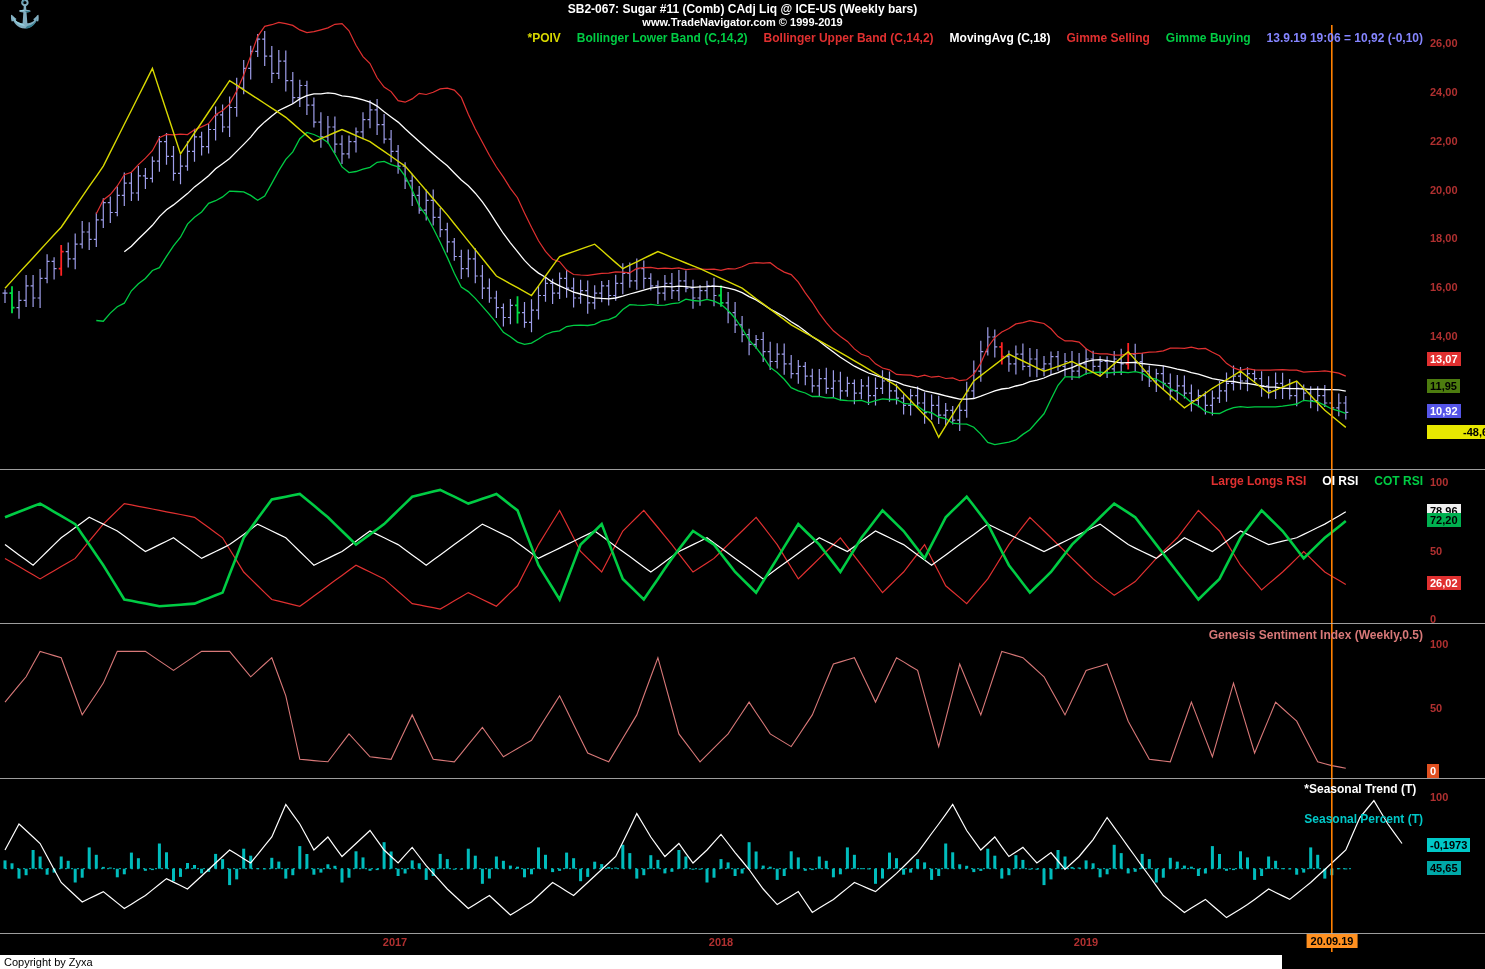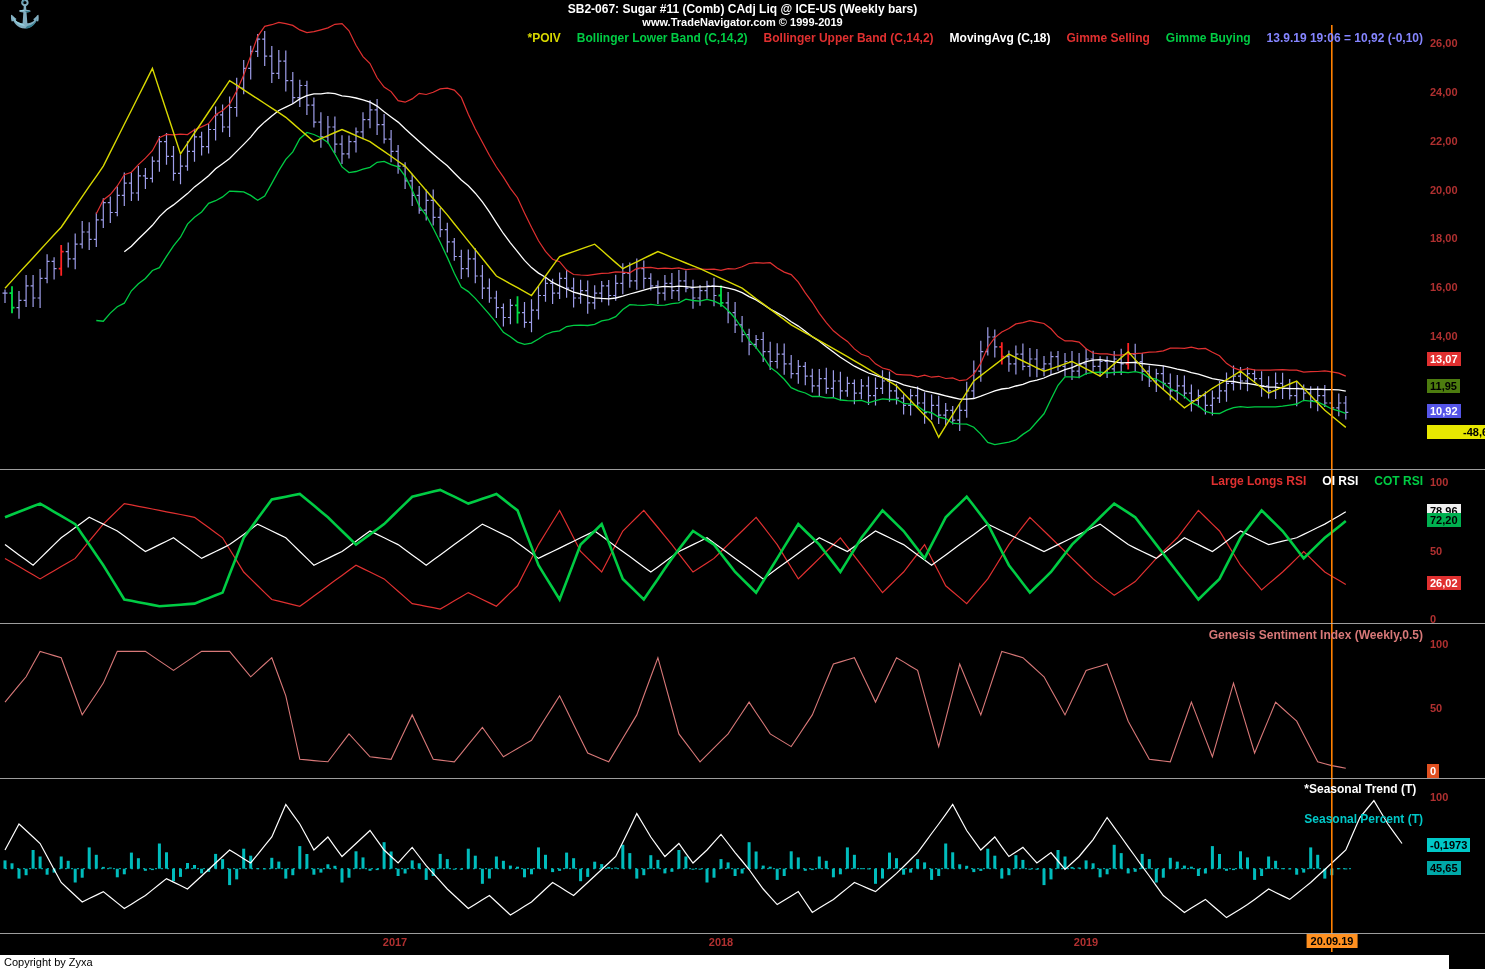--- a/index.html
+++ b/index.html
@@ -20,21 +20,21 @@
   .c-white{color:#fff}.c-blue{color:#8585ff}.c-salmon{color:#d87878}.c-cyan{color:#00c8c8}
   svg.layer{position:absolute;left:0;top:0;}
   .tick{position:absolute;left:1430px;font-size:11px;font-weight:bold;color:#b03030;white-space:nowrap;}
   .badge{position:absolute;left:1427px;font-size:11px;font-weight:bold;
          padding:1px 3px;white-space:nowrap;border-radius:0;}
   .xlab{position:absolute;top:936px;font-size:11px;font-weight:bold;color:#b03030;
         transform:translateX(-50%);white-space:nowrap;}
   .cursor-date{position:absolute;top:934px;font-size:11px;font-weight:bold;color:#000;
         background:#ff9020;padding:1px 4px;transform:translateX(-50%);white-space:nowrap;}
   .sep{position:absolute;left:0;width:1485px;height:1px;background:#b8b8b8;opacity:.85;}
-  .bottombar{position:absolute;left:0;top:955px;width:1449px;height:14px;background:#fff;
+  .bottombar{position:absolute;left:0;top:955px;width:1282px;height:14px;background:#fff;
         color:#000;font-size:11px;line-height:14px;padding-left:4px;box-sizing:border-box;}
 </style>
 </head>
 <body>
 
 <div class="root">
 
   <svg id="chart-svg" class="layer" width="1485" height="969" viewBox="0 0 1485 969">
       <path d="M5.0 289.4L5.0 302.9M2.5 293.1L5.0 293.1M5.0 293.1L7.5 293.1M19.0 291.1L19.0 318.7M16.5 307.7L19.0 307.7M19.0 300.4L21.5 300.4M26.1 275.0L26.1 307.0M23.6 300.4L26.1 300.4M26.1 285.8L28.6 285.8M33.1 274.9L33.1 307.0M30.6 285.8L33.1 285.8M33.1 298.0L35.6 298.0M40.1 268.9L40.1 308.1M37.6 298.0L40.1 298.0M40.1 278.4L42.6 278.4M47.1 254.2L47.1 283.3M44.6 278.4L47.1 278.4M47.1 261.3L49.6 261.3M54.1 257.3L54.1 279.6M51.6 261.3L54.1 261.3M54.1 268.7L56.6 268.7M68.2 242.5L68.2 267.6M65.7 251.6L68.2 251.6M68.2 258.9L70.7 258.9M75.2 233.6L75.2 269.2M72.7 258.9L75.2 258.9M75.2 244.2L77.7 244.2M82.2 221.1L82.2 248.6M79.7 244.2L82.2 244.2M82.2 232.0L84.7 232.0M89.2 222.3L89.2 250.1M86.7 232.0L89.2 232.0M89.2 239.4L91.7 239.4M96.3 212.4L96.3 247.0M93.8 239.4L96.3 239.4M96.3 219.8L98.8 219.8M103.3 198.3L103.3 228.1M100.8 219.8L103.3 219.8M103.3 202.7L105.8 202.7M110.3 196.6L110.3 223.1M107.8 202.7L110.3 202.7M110.3 212.5L112.8 212.5M117.3 186.6L117.3 216.3M114.8 212.5L117.3 212.5M117.3 195.4L119.8 195.4M124.3 172.6L124.3 206.0M121.8 195.4L124.3 195.4M124.3 183.2L126.8 183.2M131.4 172.2L131.4 201.0M128.9 183.2L131.4 183.2M131.4 193.0L133.9 193.0M138.4 165.9L138.4 200.8M135.9 193.0L138.4 193.0M138.4 175.9L140.9 175.9M145.4 168.1L145.4 189.0M142.9 175.9L145.4 175.9M145.4 178.3L147.9 178.3M152.4 156.4L152.4 182.4M149.9 178.3L152.4 178.3M152.4 161.2L154.9 161.2M159.4 135.9L159.4 171.7M156.9 161.2L159.4 161.2M159.4 141.7L161.9 141.7M166.5 133.1L166.5 164.8M164.0 141.7L166.5 141.7M166.5 156.3L169.0 156.3M173.5 145.9L173.5 180.8M171.0 156.3L173.5 156.3M173.5 173.4L176.0 173.4M180.5 155.1L180.5 184.3M178.0 173.4L180.5 173.4M180.5 166.1L183.0 166.1M187.5 141.3L187.5 170.7M185.0 166.1L187.5 166.1M187.5 151.4L190.0 151.4M194.5 128.7L194.5 161.7M192.0 151.4L194.5 151.4M194.5 136.8L197.0 136.8M201.6 131.7L201.6 155.4M199.1 136.8L201.6 136.8M201.6 146.6L204.1 146.6M208.6 124.1L208.6 153.4M206.1 146.6L208.6 146.6M208.6 129.5L211.1 129.5M215.6 106.5L215.6 140.4M213.1 129.5L215.6 129.5M215.6 114.8L218.1 114.8M222.6 104.6L222.6 132.2M220.1 114.8L222.6 114.8M222.6 127.0L225.1 127.0M229.6 96.5L229.6 137.0M227.1 127.0L229.6 127.0M229.6 107.5L232.1 107.5M236.7 77.7L236.7 116.7M234.2 107.5L236.7 107.5M236.7 88.0L239.2 88.0M243.7 60.1L243.7 94.3M241.2 88.0L243.7 88.0M243.7 68.4L246.2 68.4M250.7 45.8L250.7 79.4M248.2 68.4L250.7 68.4M250.7 51.3L253.2 51.3M257.7 34.1L257.7 57.0M255.2 51.3L257.7 51.3M257.7 39.1L260.2 39.1M264.7 31.1L264.7 65.9M262.2 39.1L264.7 39.1M264.7 56.2L267.2 56.2M271.8 46.1L271.8 82.9M269.3 56.2L271.8 56.2M271.8 73.3L274.3 73.3M278.8 50.1L278.8 79.1M276.3 73.3L278.8 73.3M278.8 61.1L281.3 61.1M285.8 50.6L285.8 91.6M283.3 61.1L285.8 61.1M285.8 80.6L288.3 80.6M292.8 72.0L292.8 104.0M290.3 80.6L292.8 80.6M292.8 97.7L295.3 97.7M299.8 79.7L299.8 107.0M297.3 97.7L299.8 97.7M299.8 85.5L302.3 85.5M306.9 80.8L306.9 115.0M304.4 85.5L306.9 85.5M306.9 105.1L309.4 105.1M313.9 97.4L313.9 127.4M311.4 105.1L313.9 105.1M313.9 122.1L316.4 122.1M320.9 112.2L320.9 147.7M318.4 122.1L320.9 122.1M320.9 136.8L323.4 136.8M327.9 116.1L327.9 143.5M325.4 136.8L327.9 136.8M327.9 127.0L330.4 127.0M334.9 116.4L334.9 153.1M332.4 127.0L334.9 127.0M334.9 144.1L337.4 144.1M342.0 135.2L342.0 164.1M339.5 144.1L342.0 144.1M342.0 153.9L344.5 153.9M349.0 135.5L349.0 158.6M346.5 153.9L349.0 153.9M349.0 141.7L351.5 141.7M356.0 127.6L356.0 152.5M353.5 141.7L356.0 141.7M356.0 131.9L358.5 131.9M363.0 112.3L363.0 139.2M360.5 131.9L363.0 131.9M363.0 119.7L365.5 119.7M370.0 100.2L370.0 128.3M367.5 119.7L370.0 119.7M370.0 109.9L372.5 109.9M377.1 99.0L377.1 135.0M374.6 109.9L377.1 109.9M377.1 124.6L379.6 124.6M384.1 113.9L384.1 143.4M381.6 124.6L384.1 124.6M384.1 139.2L386.6 139.2M391.1 130.1L391.1 162.2M388.6 139.2L391.1 139.2M391.1 151.4L393.6 151.4M398.1 144.9L398.1 173.8M395.6 151.4L398.1 151.4M398.1 166.1L400.6 166.1M405.1 162.2L405.1 188.9M402.6 166.1L405.1 166.1M405.1 180.8L407.6 180.8M412.2 173.7L412.2 206.0M409.7 180.8L412.2 180.8M412.2 195.4L414.7 195.4M419.2 185.9L419.2 213.7M416.7 195.4L419.2 195.4M419.2 210.1L421.7 210.1M426.2 189.5L426.2 220.6M423.7 210.1L426.2 210.1M426.2 200.3L428.7 200.3M433.2 189.5L433.2 225.5M430.7 200.3L433.2 200.3M433.2 217.4L435.7 217.4M440.2 208.0L440.2 237.3M437.7 217.4L440.2 217.4M440.2 229.6L442.7 229.6M447.3 222.7L447.3 252.6M444.8 229.6L447.3 229.6M447.3 241.8L449.8 241.8M454.3 238.0L454.3 260.7M451.8 241.8L454.3 241.8M454.3 256.5L456.8 256.5M461.3 249.7L461.3 279.1M458.8 256.5L461.3 256.5M461.3 268.7L463.8 268.7M468.3 249.6L468.3 277.2M465.8 268.7L468.3 268.7M468.3 258.9L470.8 258.9M475.3 248.2L475.3 283.2M472.8 258.9L475.3 258.9M475.3 276.0L477.8 276.0M482.4 265.1L482.4 299.1M479.9 276.0L482.4 276.0M482.4 288.2L484.9 288.2M489.4 278.6L489.4 302.7M486.9 288.2L489.4 288.2M489.4 298.0L491.9 298.0M496.4 290.8L496.4 317.9M493.9 298.0L496.4 298.0M496.4 307.7L498.9 307.7M503.4 303.6L503.4 326.5M500.9 307.7L503.4 307.7M503.4 317.5L505.9 317.5M510.4 298.9L510.4 324.2M507.9 317.5L510.4 317.5M510.4 305.3L512.9 305.3M524.5 302.0L524.5 327.7M522.0 312.6L524.5 312.6M524.5 322.4L527.0 322.4M531.5 299.3L531.5 332.3M529.0 322.4L531.5 322.4M531.5 310.2L534.0 310.2M538.5 285.7L538.5 319.5M536.0 310.2L538.5 310.2M538.5 295.5L541.0 295.5M545.5 275.8L545.5 301.7M543.0 295.5L545.5 295.5M545.5 283.3L548.0 283.3M552.6 278.8L552.6 304.1M550.1 283.3L552.6 283.3M552.6 293.1L555.1 293.1M559.6 272.4L559.6 298.9M557.1 293.1L559.6 293.1M559.6 278.4L562.1 278.4M566.6 269.7L566.6 297.8M564.1 278.4L566.6 278.4M566.6 288.2L569.1 288.2M573.6 277.7L573.6 307.6M571.1 288.2L573.6 288.2M573.6 298.0L576.1 298.0M580.6 279.7L580.6 303.7M578.1 298.0L580.6 298.0M580.6 290.6L583.1 290.6M587.7 280.6L587.7 313.8M585.2 290.6L587.7 290.6M587.7 302.9L590.2 302.9M594.7 285.3L594.7 309.2M592.2 302.9L594.7 302.9M594.7 293.1L597.2 293.1M601.7 280.9L601.7 302.3M599.2 293.1L601.7 293.1M601.7 285.8L604.2 285.8M608.7 280.1L608.7 305.5M606.2 285.8L608.7 285.8M608.7 295.5L611.2 295.5M615.7 274.8L615.7 300.7M613.2 295.5L615.7 295.5M615.7 283.3L618.2 283.3M622.8 263.2L622.8 294.2M620.3 283.3L622.8 283.3M622.8 273.5L625.3 273.5M629.8 262.6L629.8 287.7M627.3 273.5L629.8 273.5M629.8 280.9L632.3 280.9M636.8 258.5L636.8 289.7M634.3 280.9L636.8 280.9M636.8 268.7L639.3 268.7M643.8 260.5L643.8 288.7M641.3 268.7L643.8 268.7M643.8 278.4L646.3 278.4M650.8 273.2L650.8 290.4M648.3 278.4L650.8 278.4M650.8 285.8L653.3 285.8M657.9 280.4L657.9 303.9M655.4 285.8L657.9 285.8M657.9 293.1L660.4 293.1M664.9 275.1L664.9 300.4M662.4 293.1L664.9 293.1M664.9 283.3L667.4 283.3M671.9 273.1L671.9 299.1M669.4 283.3L671.9 283.3M671.9 290.6L674.4 290.6M678.9 269.9L678.9 301.1M676.4 290.6L678.9 290.6M678.9 280.9L681.4 280.9M685.9 270.5L685.9 292.3M683.4 280.9L685.9 280.9M685.9 288.2L688.4 288.2M693.0 279.8L693.0 308.7M690.5 288.2L693.0 288.2M693.0 298.0L695.5 298.0M700.0 285.1L700.0 305.8M697.5 298.0L700.0 298.0M700.0 290.6L702.5 290.6M707.0 280.8L707.0 298.7M704.5 290.6L707.0 290.6M707.0 285.8L709.5 285.8M714.0 277.8L714.0 306.2M711.5 285.8L714.0 285.8M714.0 295.5L716.5 295.5M728.1 291.9L728.1 323.2M725.6 302.9L728.1 302.9M728.1 312.6L730.6 312.6M735.1 302.1L735.1 333.1M732.6 312.6L735.1 312.6M735.1 324.8L737.6 324.8M742.1 316.1L742.1 342.2M739.6 324.8L742.1 324.8M742.1 334.6L744.6 334.6M749.1 328.7L749.1 355.2M746.6 334.6L749.1 334.6M749.1 344.4L751.6 344.4M756.1 334.9L756.1 348.7M753.6 344.4L756.1 344.4M756.1 339.5L758.6 339.5M763.2 331.9L763.2 362.0M760.7 339.5L763.2 339.5M763.2 351.7L765.7 351.7M770.2 341.8L770.2 370.1M767.7 351.7L770.2 351.7M770.2 361.5L772.7 361.5M777.2 343.2L777.2 368.5M774.7 361.5L777.2 361.5M777.2 354.1L779.7 354.1M784.2 343.5L784.2 374.8M781.7 354.1L784.2 354.1M784.2 363.9L786.7 363.9M791.2 354.9L791.2 378.6M788.7 363.9L791.2 363.9M791.2 373.7L793.7 373.7M798.3 360.1L798.3 383.8M795.8 373.7L798.3 373.7M798.3 366.3L800.8 366.3M805.3 362.1L805.3 385.2M802.8 366.3L805.3 366.3M805.3 376.1L807.8 376.1M812.3 368.8L812.3 392.5M809.8 376.1L812.3 376.1M812.3 385.9L814.8 385.9M819.3 368.9L819.3 396.8M816.8 385.9L819.3 385.9M819.3 378.6L821.8 378.6M826.3 367.7L826.3 393.8M823.8 378.6L826.3 378.6M826.3 388.3L828.8 388.3M833.4 370.3L833.4 398.1M830.9 388.3L833.4 388.3M833.4 381.0L835.9 381.0M840.4 371.8L840.4 400.2M837.9 381.0L840.4 381.0M840.4 390.8L842.9 390.8M847.4 376.8L847.4 396.8M844.9 390.8L847.4 390.8M847.4 383.4L849.9 383.4M854.4 379.6L854.4 404.2M851.9 383.4L854.4 383.4M854.4 393.2L856.9 393.2M861.4 378.9L861.4 399.2M858.9 393.2L861.4 393.2M861.4 385.9L863.9 385.9M868.5 376.4L868.5 405.1M866.0 385.9L868.5 385.9M868.5 395.6L871.0 395.6M875.5 377.5L875.5 405.4M873.0 395.6L875.5 395.6M875.5 388.3L878.0 388.3M882.5 370.2L882.5 393.9M880.0 388.3L882.5 388.3M882.5 381.0L885.0 381.0M889.5 371.6L889.5 401.7M887.0 381.0L889.5 381.0M889.5 390.8L892.0 390.8M896.5 383.8L896.5 404.6M894.0 390.8L896.5 390.8M896.5 398.1L899.0 398.1M903.6 394.2L903.6 414.6M901.1 398.1L903.6 398.1M903.6 405.4L906.1 405.4M910.6 389.0L910.6 415.5M908.1 405.4L910.6 405.4M910.6 395.6L913.1 395.6M917.6 386.4L917.6 408.0M915.1 395.6L917.6 395.6M917.6 403.0L920.1 403.0M924.6 392.3L924.6 423.7M922.1 403.0L924.6 403.0M924.6 412.7L927.1 412.7M931.6 394.5L931.6 419.7M929.1 412.7L931.6 412.7M931.6 405.4L934.1 405.4M938.7 395.8L938.7 423.9M936.2 405.4L938.7 405.4M938.7 415.2L941.2 415.2M945.7 403.0L945.7 425.5M943.2 415.2L945.7 415.2M945.7 410.3L948.2 410.3M952.7 406.1L952.7 424.5M950.2 410.3L952.7 410.3M952.7 420.1L955.2 420.1M959.7 404.0L959.7 430.9M957.2 420.1L959.7 420.1M959.7 410.3L962.2 410.3M966.7 381.8L966.7 417.8M964.2 410.3L966.7 410.3M966.7 390.8L969.2 390.8M973.8 360.6L973.8 399.1M971.3 390.8L973.8 390.8M973.8 371.2L976.3 371.2M980.8 340.8L980.8 381.7M978.3 371.2L980.8 371.2M980.8 351.7L983.3 351.7M987.8 327.2L987.8 355.6M985.3 351.7L987.8 351.7M987.8 337.0L990.3 337.0M994.8 329.4L994.8 357.5M992.3 337.0L994.8 337.0M994.8 346.8L997.3 346.8M1008.9 350.6L1008.9 371.8M1006.4 356.6L1008.9 356.6M1008.9 363.9L1011.4 363.9M1015.9 345.4L1015.9 374.6M1013.4 363.9L1015.9 363.9M1015.9 354.1L1018.4 354.1M1022.9 343.6L1022.9 370.3M1020.4 354.1L1022.9 354.1M1022.9 366.3L1025.4 366.3M1029.9 348.0L1029.9 376.8M1027.4 366.3L1029.9 366.3M1029.9 359.0L1032.4 359.0M1036.9 349.0L1036.9 377.2M1034.4 359.0L1036.9 359.0M1036.9 368.8L1039.4 368.8M1044.0 356.0L1044.0 376.2M1041.5 368.8L1044.0 368.8M1044.0 363.9L1046.5 363.9M1051.0 351.6L1051.0 374.7M1048.5 363.9L1051.0 363.9M1051.0 356.6L1053.5 356.6M1058.0 351.0L1058.0 370.8M1055.5 356.6L1058.0 356.6M1058.0 366.3L1060.5 366.3M1065.0 353.0L1065.0 376.6M1062.5 366.3L1065.0 366.3M1065.0 361.5L1067.5 361.5M1072.0 351.1L1072.0 380.0M1069.5 361.5L1072.0 361.5M1072.0 371.2L1074.5 371.2M1079.1 352.9L1079.1 378.2M1076.6 371.2L1079.1 371.2M1079.1 363.9L1081.6 363.9M1086.1 348.8L1086.1 374.8M1083.6 363.9L1086.1 363.9M1086.1 359.0L1088.6 359.0M1093.1 350.8L1093.1 371.4M1090.6 359.0L1093.1 359.0M1093.1 366.3L1095.6 366.3M1100.1 356.2L1100.1 376.4M1097.6 366.3L1100.1 366.3M1100.1 361.5L1102.6 361.5M1107.1 356.2L1107.1 377.9M1104.6 361.5L1107.1 361.5M1107.1 368.8L1109.6 368.8M1114.2 350.9L1114.2 375.3M1111.7 368.8L1114.2 368.8M1114.2 359.0L1116.7 359.0M1121.2 348.8L1121.2 374.9M1118.7 359.0L1121.2 359.0M1121.2 363.9L1123.7 363.9M1135.2 343.8L1135.2 371.2M1132.7 354.1L1135.2 354.1M1135.2 361.5L1137.7 361.5M1142.2 353.0L1142.2 380.7M1139.7 361.5L1142.2 361.5M1142.2 371.2L1144.7 371.2M1149.3 365.6L1149.3 386.9M1146.8 371.2L1149.3 371.2M1149.3 381.0L1151.8 381.0M1156.3 368.8L1156.3 392.0M1153.8 381.0L1156.3 381.0M1156.3 373.7L1158.8 373.7M1163.3 365.8L1163.3 389.5M1160.8 373.7L1163.3 373.7M1163.3 383.4L1165.8 383.4M1170.3 373.4L1170.3 400.2M1167.8 383.4L1170.3 383.4M1170.3 390.8L1172.8 390.8M1177.3 374.9L1177.3 400.6M1174.8 390.8L1177.3 390.8M1177.3 385.9L1179.8 385.9M1184.4 375.4L1184.4 398.6M1181.9 385.9L1184.4 385.9M1184.4 393.2L1186.9 393.2M1191.4 384.4L1191.4 411.5M1188.9 393.2L1191.4 393.2M1191.4 400.5L1193.9 400.5M1198.4 389.6L1198.4 407.2M1195.9 400.5L1198.4 400.5M1198.4 395.6L1200.9 395.6M1205.4 391.2L1205.4 414.5M1202.9 395.6L1205.4 395.6M1205.4 405.4L1207.9 405.4M1212.4 390.6L1212.4 415.5M1209.9 405.4L1212.4 405.4M1212.4 398.1L1214.9 398.1M1219.5 380.9L1219.5 403.0M1217.0 398.1L1219.5 398.1M1219.5 390.8L1222.0 390.8M1226.5 372.5L1226.5 401.7M1224.0 390.8L1226.5 390.8M1226.5 383.4L1229.0 383.4M1233.5 365.5L1233.5 390.6M1231.0 383.4L1233.5 383.4M1233.5 376.1L1236.0 376.1M1240.5 367.1L1240.5 389.7M1238.0 376.1L1240.5 376.1M1240.5 381.0L1243.0 381.0M1247.5 367.3L1247.5 391.3M1245.0 381.0L1247.5 381.0M1247.5 373.7L1250.0 373.7M1254.6 369.5L1254.6 382.9M1252.1 373.7L1254.6 373.7M1254.6 378.6L1257.1 378.6M1261.6 371.3L1261.6 396.7M1259.1 378.6L1261.6 378.6M1261.6 385.9L1264.1 385.9M1268.6 376.3L1268.6 398.4M1266.1 385.9L1268.6 385.9M1268.6 390.8L1271.1 390.8M1275.6 372.6L1275.6 399.0M1273.1 390.8L1275.6 390.8M1275.6 383.4L1278.1 383.4M1282.6 372.7L1282.6 398.9M1280.1 383.4L1282.6 383.4M1282.6 388.3L1285.1 388.3M1289.7 379.1L1289.7 399.4M1287.2 388.3L1289.7 388.3M1289.7 395.6L1292.2 395.6M1296.7 381.6L1296.7 406.3M1294.2 395.6L1296.7 395.6M1296.7 388.3L1299.2 388.3M1303.7 384.6L1303.7 401.3M1301.2 388.3L1303.7 388.3M1303.7 393.2L1306.2 393.2M1310.7 386.3L1310.7 408.3M1308.2 393.2L1310.7 393.2M1310.7 400.5L1313.2 400.5M1317.7 386.3L1317.7 411.3M1315.2 400.5L1317.7 400.5M1317.7 395.6L1320.2 395.6M1324.8 384.9L1324.8 407.1M1322.3 395.6L1324.8 395.6M1324.8 403.0L1327.3 403.0M1331.8 392.1L1331.8 418.3M1329.3 403.0L1331.8 403.0M1331.8 407.9L1334.3 407.9M1338.8 393.5L1338.8 416.3M1336.3 407.9L1338.8 407.9M1338.8 403.0L1341.3 403.0M1345.8 395.9L1345.8 419.6M1343.3 403.0L1345.8 403.0M1345.8 412.3L1348.3 412.3" stroke="#9d9de8" stroke-width="1.2" fill="none"></path>
       <path d="M12.0 286.3L12.0 313.2M9.5 293.1L12.0 293.1M12.0 307.7L14.5 307.7M517.5 296.3L517.5 323.6M515.0 305.3L517.5 305.3M517.5 312.6L520.0 312.6M721.0 285.5L721.0 306.7M718.5 295.5L721.0 295.5M721.0 302.9L723.5 302.9" stroke="#00dd44" stroke-width="1.8" fill="none"></path>

